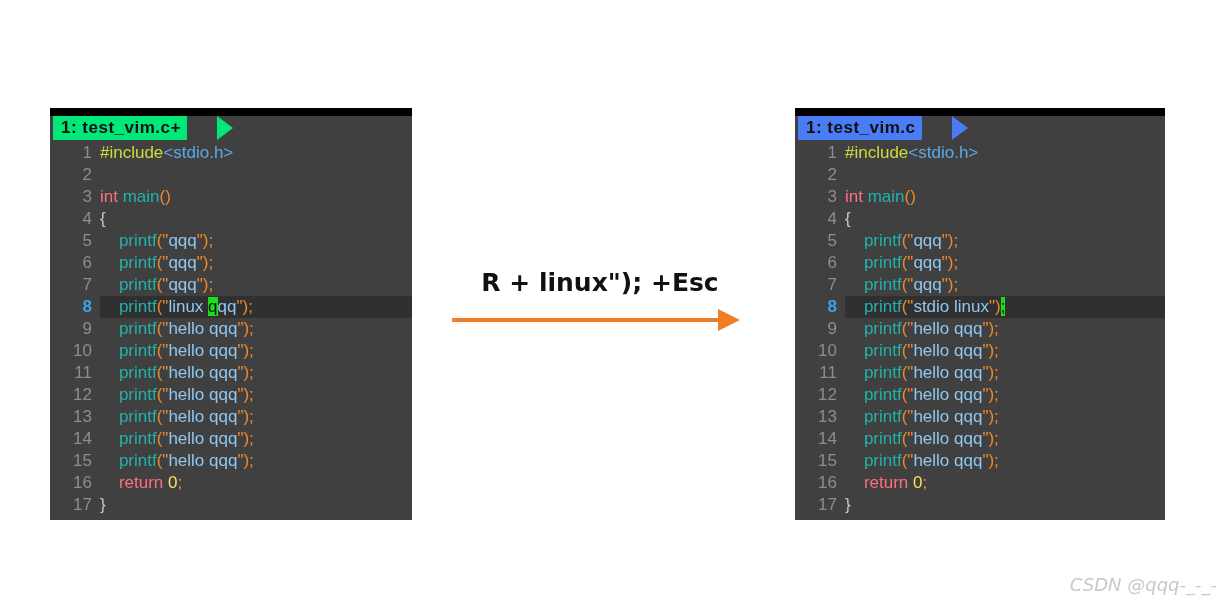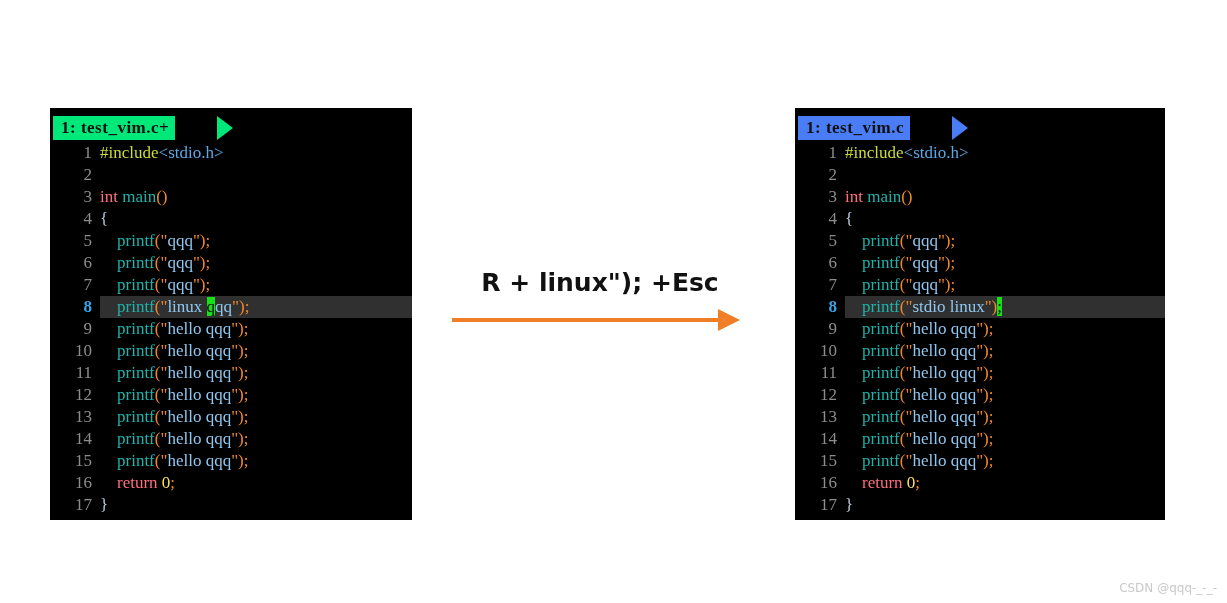--- a/index.html
+++ b/index.html
@@ -6,22 +6,22 @@
   body{
     width:1227px;height:603px;background:#ffffff;
     font-family:"Liberation Sans", sans-serif;
     position:relative;overflow:hidden;
   }
   .stage{position:absolute;inset:0;}
 
   
   .panel{
     position:absolute;
-    background:#000000;
-    font-family:Liberation Serif, serif;
+    background:#404040;
+    font-family:Liberation Sans, sans-serif;
     font-size:17px;
     line-height:22px;
   }
   .panel.left{left:50px;top:108px;width:362px;height:412px;}
   .panel.right{left:795px;top:108px;width:370px;height:412px;}
 
   .topstrip{height:8px;background:#000000;}
 
   
   .tabbar{height:24px;position:relative;}
@@ -92,22 +92,23 @@
   .arrow-head{
     position:absolute;left:278px;top:0;width:0;height:0;
     border-top:11px solid transparent;
     border-bottom:11px solid transparent;
     border-left:22px solid #f07e26;
   }
 
   
   .watermark{
     position:absolute;right:10px;bottom:8px;
-    color:#c9c9c9;font-size:12px;
+    color:#c9c9c9;font-size:18px;
     font-family:"DejaVu Sans","Liberation Sans",sans-serif;
+    font-style:italic;
   }
 </style>
 </head>
 <body>
 
 <div class="stage">
 
   <div class="panel left">
     <div class="topstrip"></div>
     <div class="tabbar">

